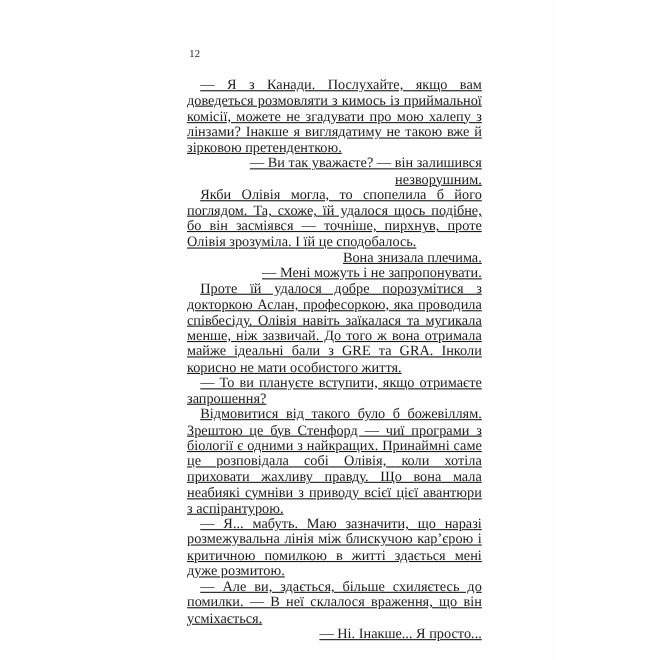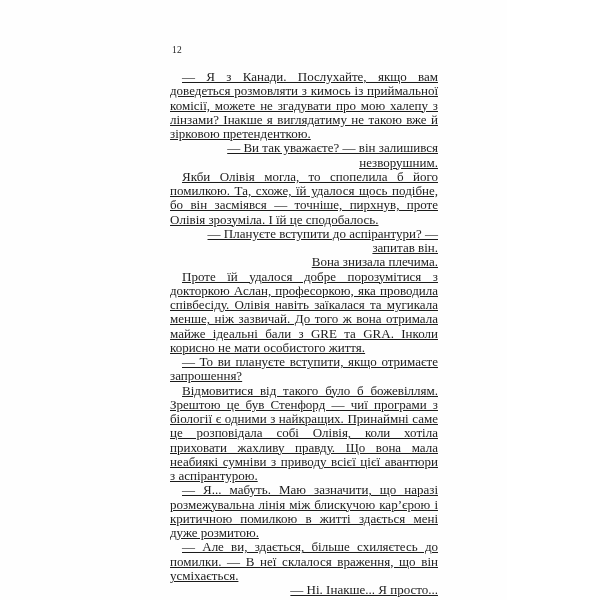--- a/index.html
+++ b/index.html
@@ -71,23 +71,23 @@
 
 <div class="page">
 
   <div class="text-block">
 
     <div class="folio">12</div>
 
     <div class="body-copy">
       <p>— Я з Канади. Послухайте, якщо вам доведеться розмовляти з кимось із приймальної комісії, можете не згадувати про мою халепу з лінзами? Інакше я виглядатиму не такою вже й зірковою претенденткою.</p>
       <p class="short">— Ви так уважаєте? — він залишився незворушним.</p>
-      <p>Якби Олівія могла, то спопелила б його помилкою. Та, схоже, їй удалося щось подібне, бо він засміявся — точніше, пирхнув, проте Олівія зрозуміла. І їй це сподобалось.</p>
-      <p class="short">— Плануєте вступити до аспірантури? — запитав він.</p>
+      <p>Якби Олівія могла, то спопелила б його поглядом. Та, схоже, їй удалося щось подібне, бо він засміявся — точніше, пирхнув, проте Олівія зрозуміла. І їй це сподобалось.</p>
       <p class="short">Вона знизала плечима.</p>
+      <p class="short">— Мені можуть і не запропонувати.</p>
       <p>Проте їй удалося добре порозумітися з докторкою Аслан, професоркою, яка проводила співбесіду. Олівія навіть заїкалася та мугикала менше, ніж зазвичай. До того ж вона отримала майже ідеальні бали з GRE та GRA. Інколи корисно не мати особистого життя.</p>
       <p>— То ви плануєте вступити, якщо отримаєте запрошення?</p>
       <p>Відмовитися від такого було б божевіллям. Зрештою це був Стенфорд — чиї програми з біології є одними з найкращих. Принаймні саме це розповідала собі Олівія, коли хотіла приховати жахливу правду. Що вона мала неабиякі сумніви з приводу всієї цієї авантюри з аспірантурою.</p>
       <p>— Я... мабуть. Маю зазначити, що наразі розмежувальна лінія між блискучою кар’єрою і критичною помилкою в житті здається мені дуже розмитою.</p>
       <p>— Але ви, здається, більше схиляєтесь до помилки. — В неї склалося враження, що він усміхається.</p>
       <p class="short">— Ні. Інакше... Я просто...</p>
       <p class="short">— Ви просто?</p>
     </div>
 
   </div>

